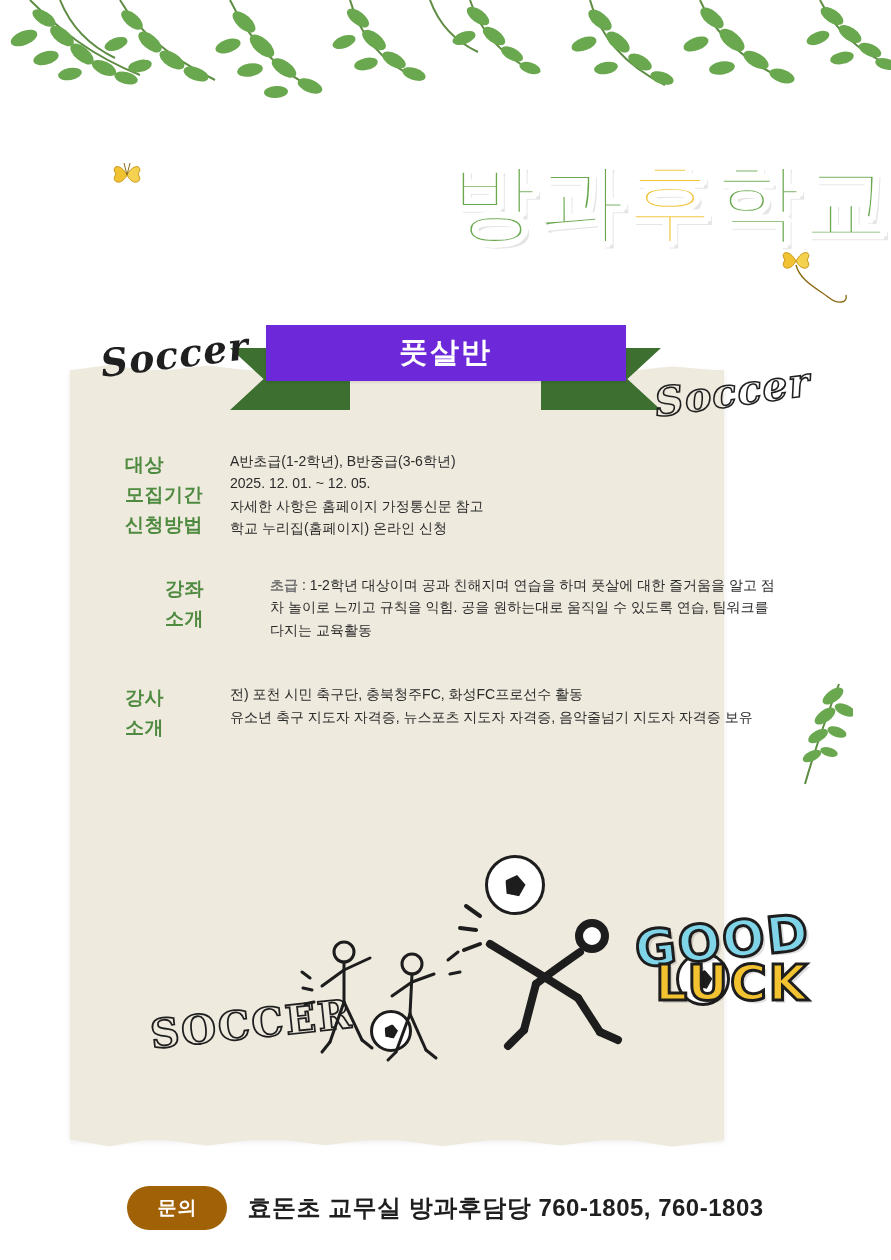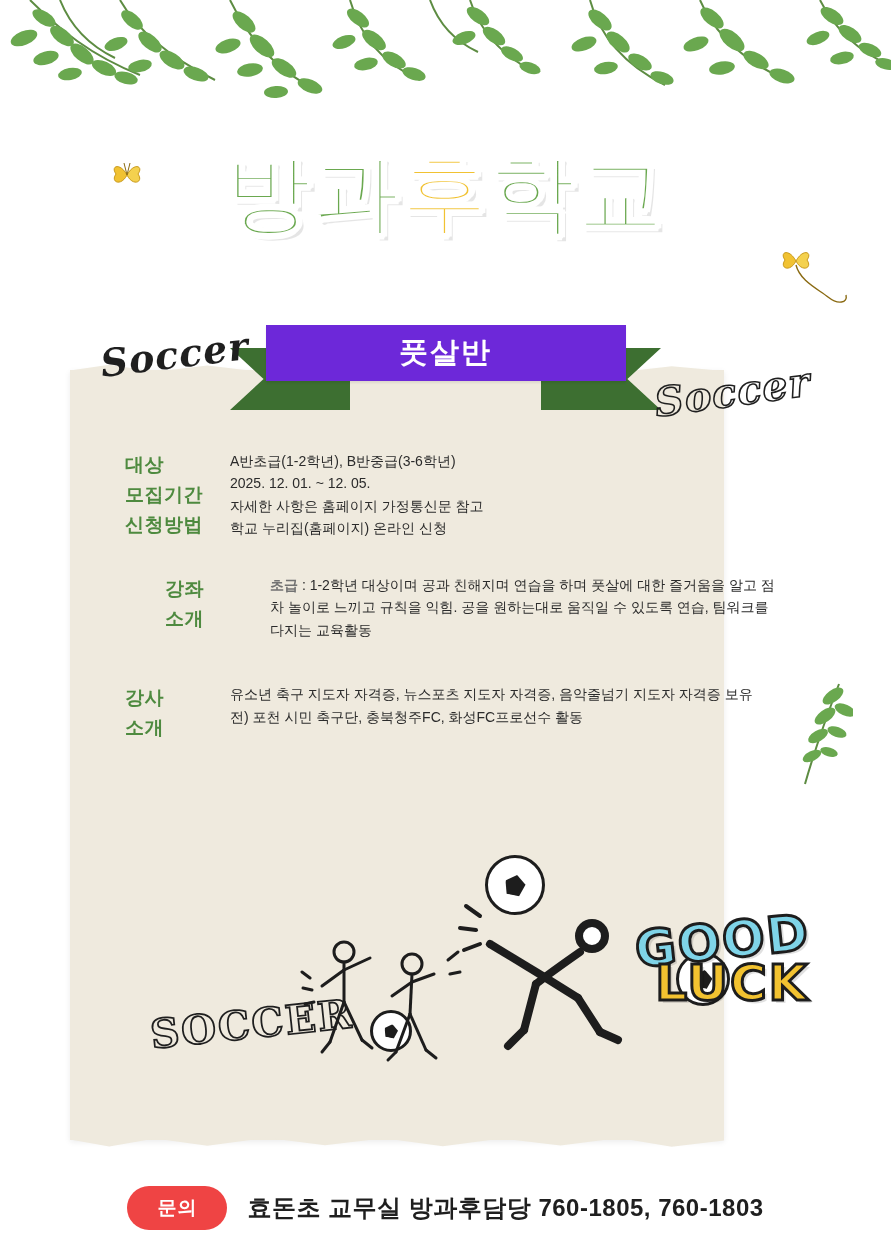--- a/index.html
+++ b/index.html
@@ -22,24 +22,24 @@
     top: 0; left: 0;
     width: 891px;
     height: 175px;
     overflow: hidden;
     pointer-events: none;
   }
 
   
   .title-wrap {
     position: absolute;
-    top: 150px;
+    top: 158px;
     left: 0;
     width: 891px;
-    text-align: center;
+    text-align: right;
   }
   .title {
     display: inline-block;
     font-family: "DejaVu Sans", sans-serif;
     font-weight: 700;
     font-size: 86px;
     letter-spacing: 2px;
     line-height: 1;
     color: #6aa84f;
     -webkit-text-stroke: 2px #ffffff;
@@ -228,21 +228,21 @@
     position: absolute;
     left: 0;
     bottom: 30px;
     width: 891px;
     display: flex;
     align-items: center;
     justify-content: center;
     gap: 20px;
   }
   .footer-badge {
-    background: #ef4444;
+    background: #a16207;
     color: #ffffff;
     border-radius: 22px;
     padding: 9px 30px;
     font-size: 19px;
     font-weight: 700;
     letter-spacing: 1px;
   }
   .footer-text {
     font-size: 24px;
     font-weight: 700;
@@ -389,22 +389,22 @@
         </p>
       </div>
     </div>
 
     <div class="row" style="margin-top:40px;">
       <div class="row-label">
         <span>강사</span>
         <span>소개</span>
       </div>
       <div class="row-body">
+        <p>전) 포천 시민 축구단, 충북청주FC, 화성FC프로선수 활동</p>
         <p>유소년 축구 지도자 자격증, 뉴스포츠 지도자 자격증, 음악줄넘기 지도자 자격증 보유</p>
-        <p>전) 포천 시민 축구단, 충북청주FC, 화성FC프로선수 활동</p>
       </div>
     </div>
   </div>
 </div>
 
 <div class="illus" style="right:38px; top:680px;">
   <svg width="60" height="110" viewBox="0 0 60 110" xmlns="http://www.w3.org/2000/svg" aria-hidden="true">
     <path d="M46 4 C36 30, 24 62, 12 104" stroke="#5d8c42" stroke-width="2" fill="none"></path>
     <g fill="#6aa84f">
       <ellipse cx="40" cy="16" rx="12" ry="6" transform="rotate(-36 40 16)"></ellipse>

